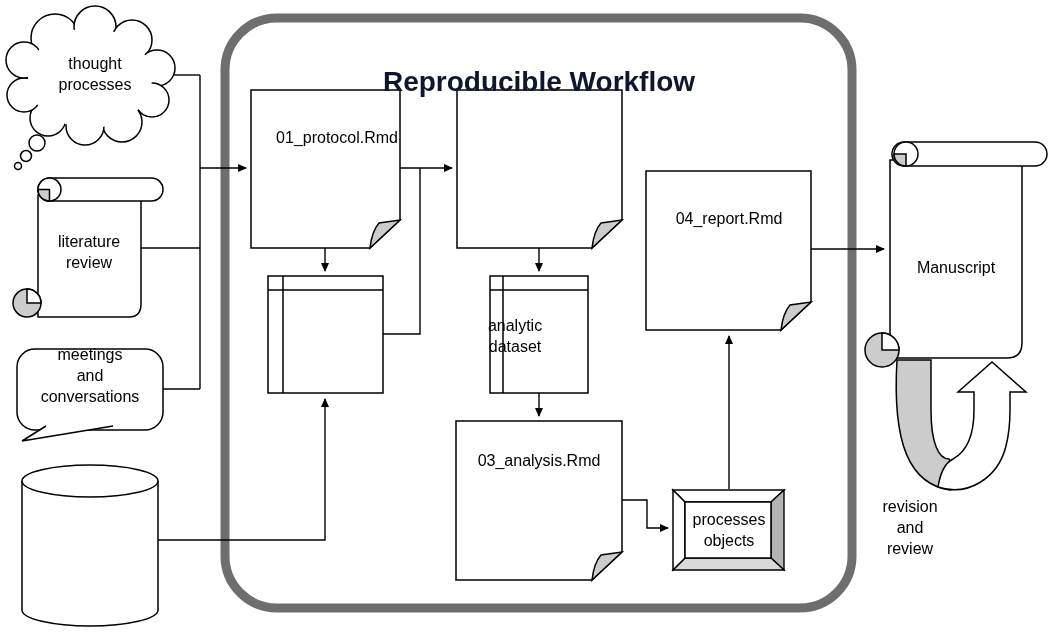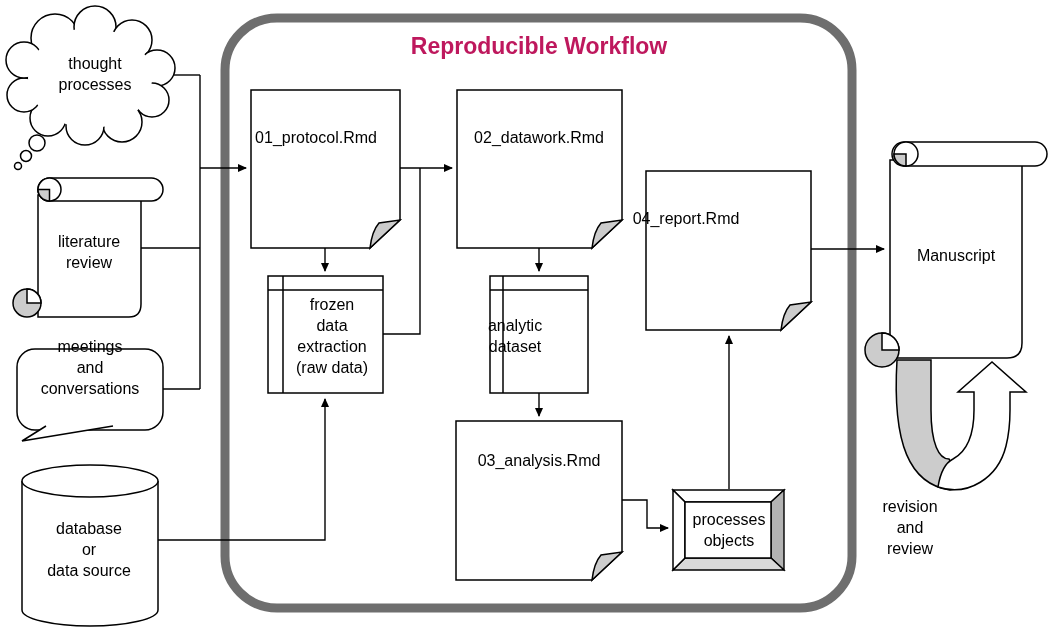--- a/index.html
+++ b/index.html
@@ -23,22 +23,22 @@
   .frame{fill:none;stroke:var(--container-border);stroke-width:9px;}
   .bevR{fill:var(--bevel-right);stroke:var(--outline);stroke-width:1.4px;}
   .bevB{fill:var(--bevel-bottom);stroke:var(--outline);stroke-width:1.4px;}
   .lbl{
     position:absolute;transform:translate(-50%,-50%);
     font-size:16px;line-height:21px;color:#000;text-align:center;
     white-space:pre-line;pointer-events:none;
   }
   .title{
     position:absolute;transform:translate(-50%,-50%);
-    font-size:23px;font-weight:bold;color:#be185d;text-align:center;
-    white-space:nowrap;pointer-events:none;
+    font-size:28px;font-weight:bold;color:#0f172a;text-align:center;
+    white-space:nowrap;pointer-events:none;margin-top:36px;
   }
 </style>
 </head>
 <body>
 
 <div id="stage">
 <svg width="1052" height="641" viewBox="0 0 1052 641">
   <defs>
     <marker id="arr" markerWidth="10" markerHeight="8" refX="8" refY="4" orient="auto" markerUnits="userSpaceOnUse">
       <path d="M0,0 L9,4 L0,8 Z" fill="#000"></path>
@@ -153,35 +153,27 @@
     <circle class="gray" cx="882" cy="350" r="17"></circle>
     <path class="whitepie" d="M 882,350 L 882,333 A 17,17 0 0 1 899,350 Z"></path>
   </g>
 </svg>
 
 <div class="title" style="left:539px;top:46px">Reproducible Workflow</div>
 <div class="lbl" style="left:95px;top:74px">thought
 processes</div>
 <div class="lbl" style="left:89px;top:252px">literature
 review</div>
-<div class="lbl" style="left:90px;top:367px">meetings
+<div class="lbl" style="left:90px;top:375px">meetings
 and
 conversations</div>
-<div class="lbl" style="left:89px;top:549px">database
-or
-data source</div>
-<div class="lbl" style="left:316px;top:137px">01_protocol.Rmd</div>
-<div class="lbl" style="left:539px;top:137px">02_datawork.Rmd</div>
-<div class="lbl" style="left:332px;top:336px">frozen
-data
-extraction
-(raw data)</div>
+<div class="lbl" style="left:337px;top:137px">01_protocol.Rmd</div>
 <div class="lbl" style="left:515px;top:336px">analytic
 dataset</div>
 <div class="lbl" style="left:539px;top:460px">03_analysis.Rmd</div>
 <div class="lbl" style="left:729px;top:530px">processes
 objects</div>
-<div class="lbl" style="left:686px;top:218px">04_report.Rmd</div>
-<div class="lbl" style="left:956px;top:255px">Manuscript</div>
+<div class="lbl" style="left:729px;top:218px">04_report.Rmd</div>
+<div class="lbl" style="left:956px;top:267px">Manuscript</div>
 <div class="lbl" style="left:910px;top:527px">revision
 and
 review</div>
 </div>
 
 </body></html>

